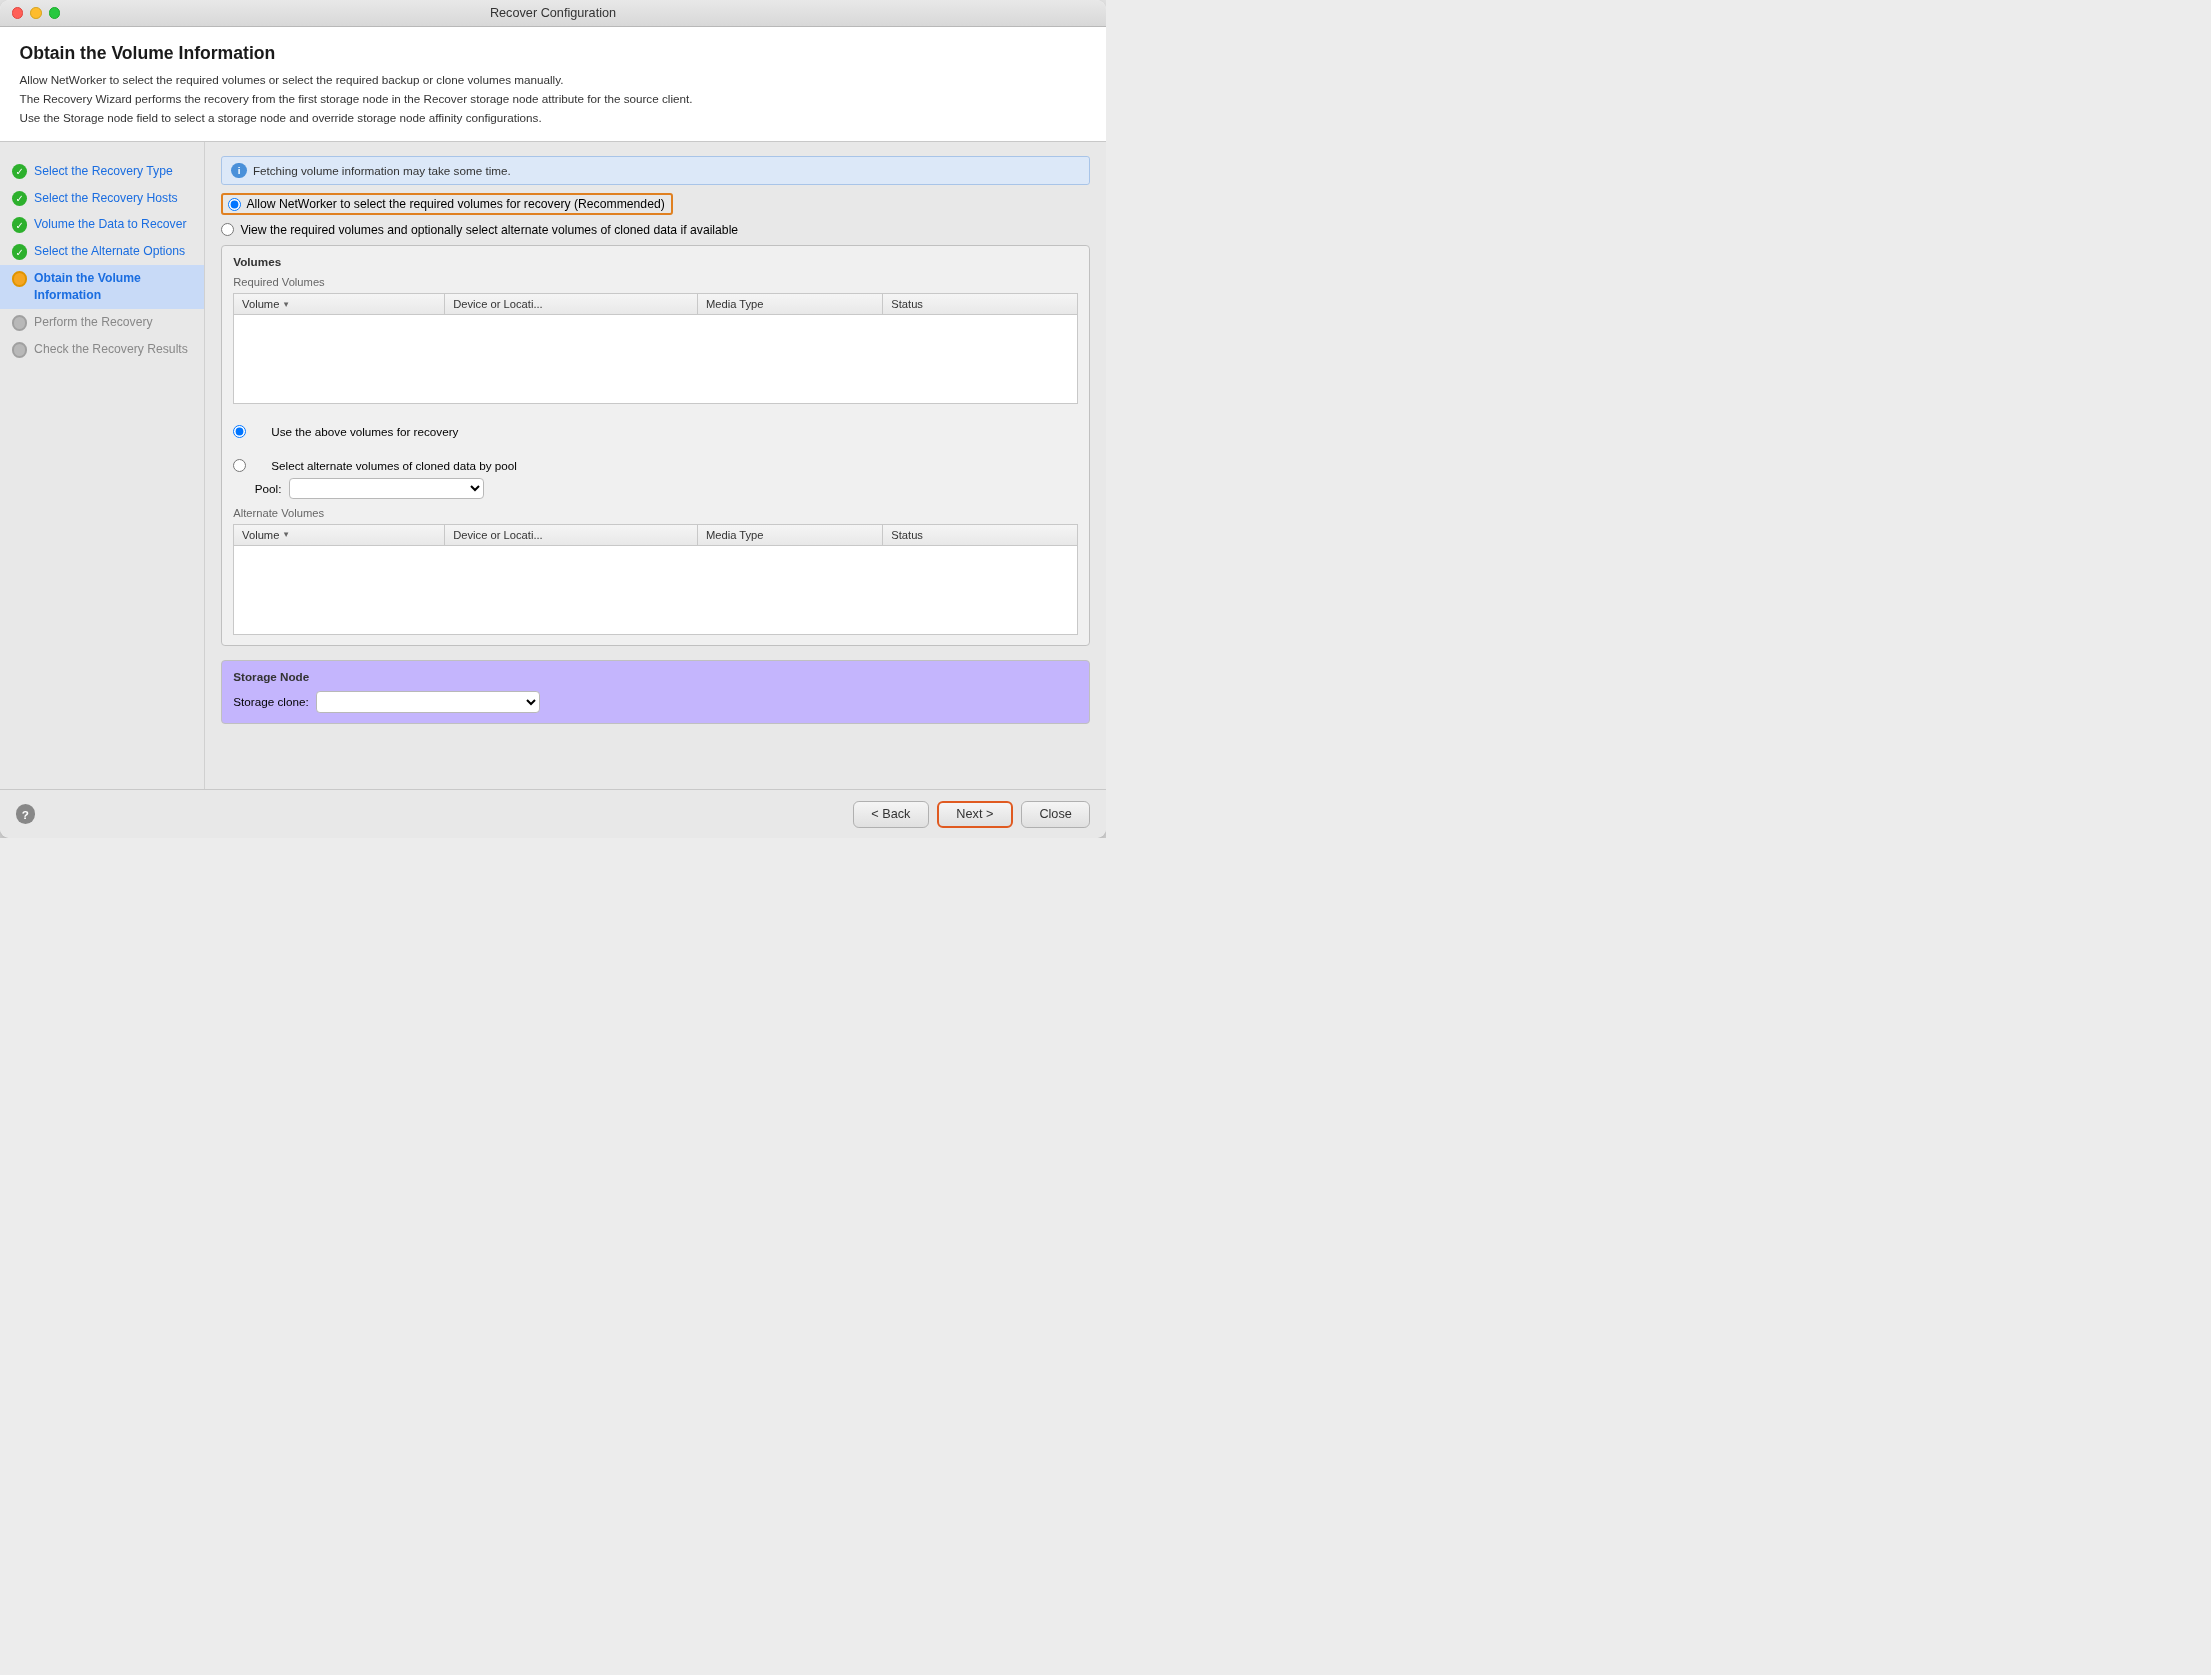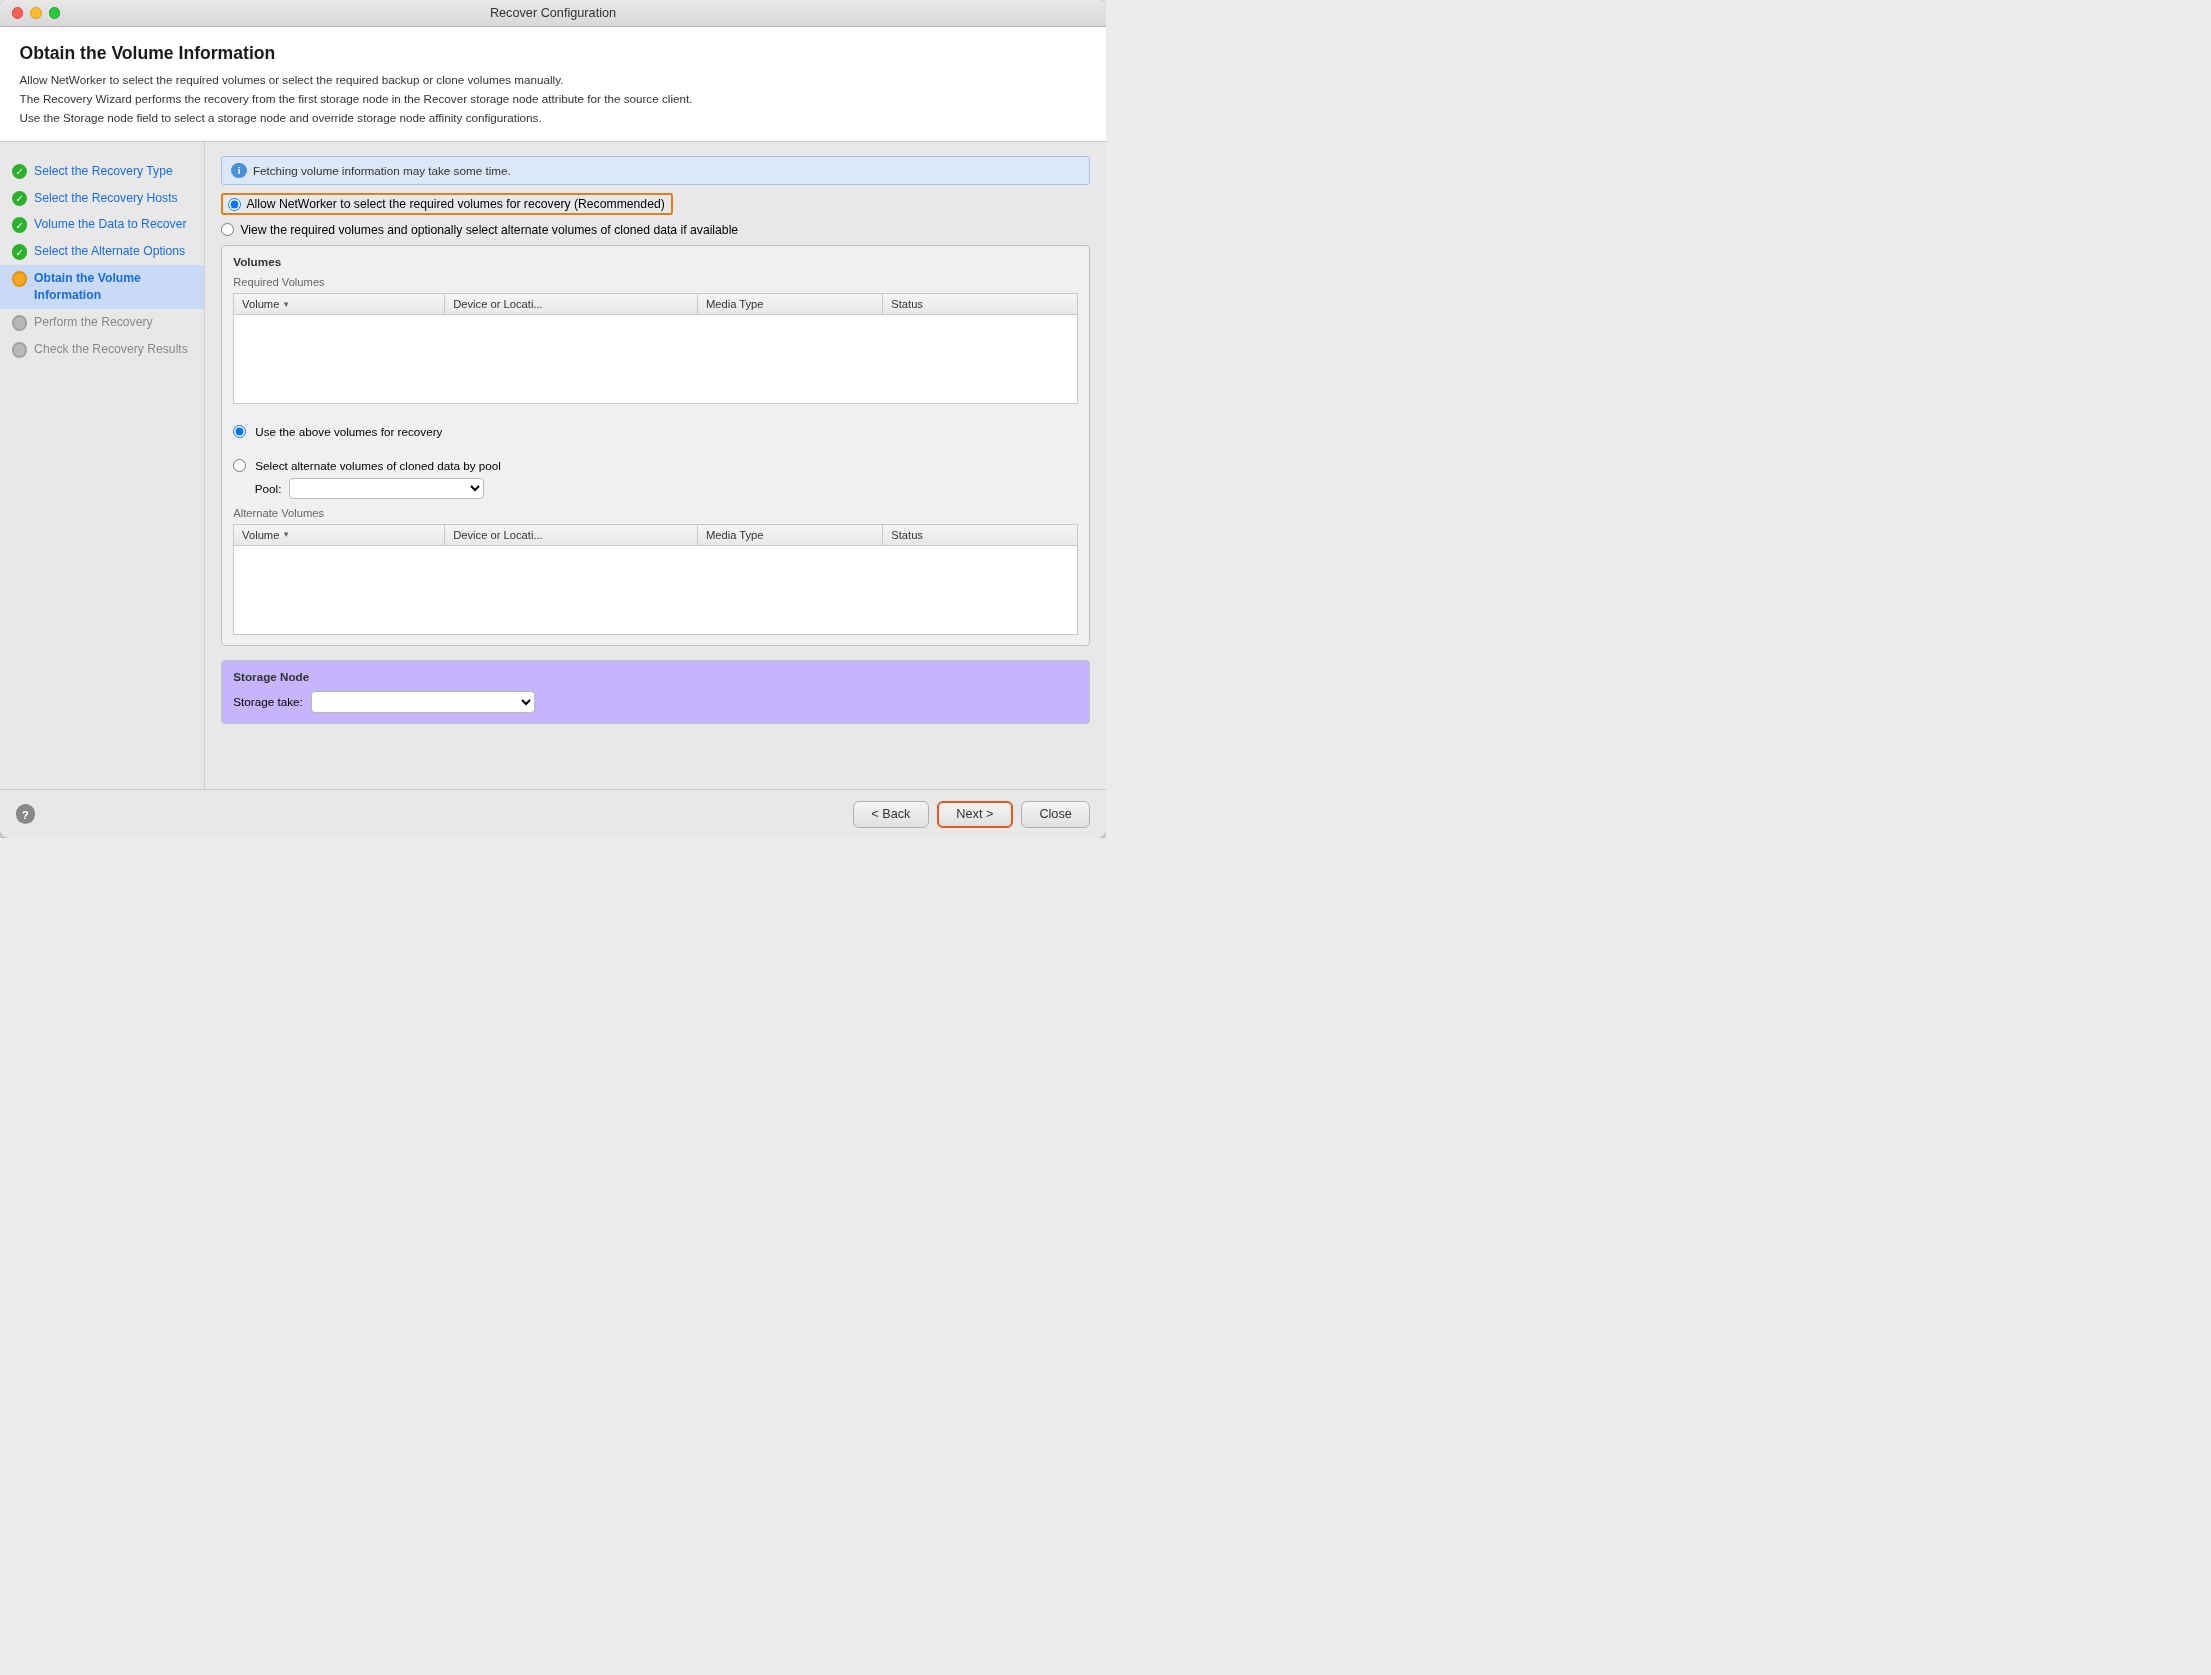--- a/index.html
+++ b/index.html
@@ -283,21 +283,21 @@
       color: #666;
     }
 
     
     .sub-options {
       margin-top: 9.8px;
     }
 
     .sub-option {
       display: flex;
-      gap: 9px;
+      gap: 25px;
       margin-bottom: 5.9px;
       font-size: 11.7px;
       margin-top: 21px;
     }
 
     .pool-row {
       display: flex;
       align-items: center;
       gap: 7.8px;
       margin-left: 21.5px;
@@ -554,21 +554,21 @@
             <tbody>
             </tbody>
           </table>
 
         </div>
       </div>
 
       <div class="storage-node-section">
         <div class="storage-node-title">Storage Node</div>
         <div class="storage-node-row">
-          <span>Storage take:</span>
+          <span>Storage clone:</span>
           <select class="storage-node-select"></select>
         </div>
       </div>
 
     </div>
   </div>
 
   <div class="bottom-bar">
     <div class="bottom-left">
       <div class="help-icon">

